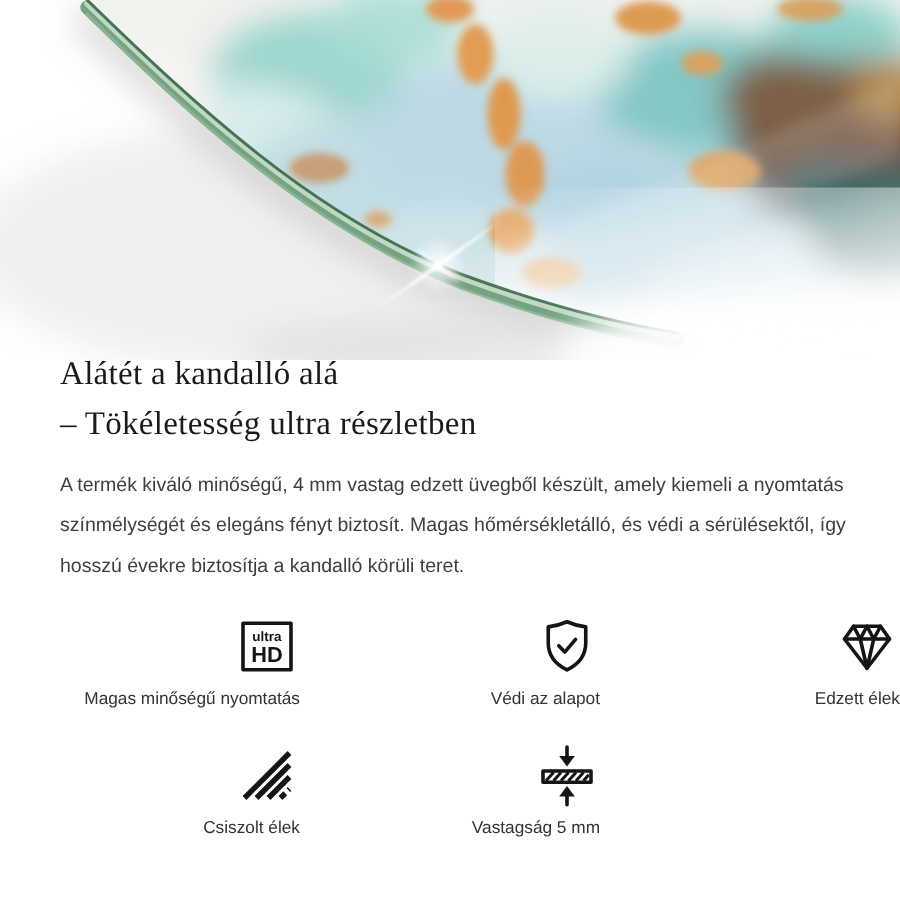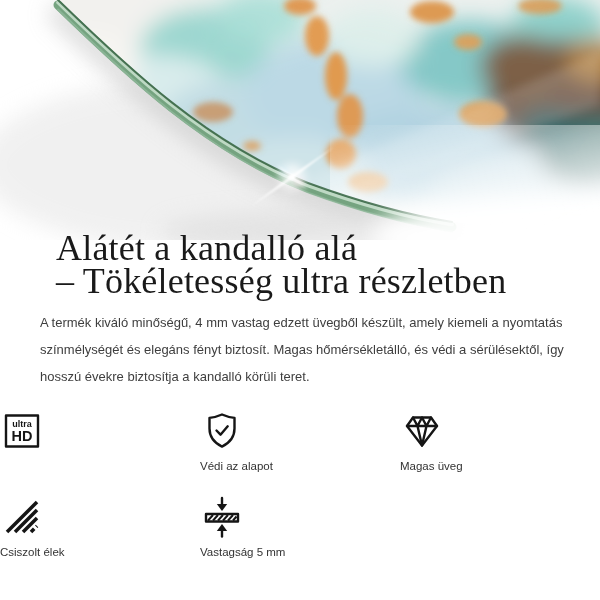--- a/index.html
+++ b/index.html
@@ -5,35 +5,35 @@
   html,body{margin:0;padding:0;background:#fff;}
   .page{
     width:600px;height:600px;background:#ffffff;position:relative;overflow:hidden;
     font-family:"Liberation Sans",sans-serif;
   }
   .hero{display:block;}
   .content{padding:0 34px 0 40px;}
   h1.title{
     font-family:"Liberation Serif",serif;
     font-weight:400;
-    font-size:36px;line-height:33px;
+    font-size:22px;line-height:33px;
     color:#1a1a1a;letter-spacing:.2px;
-    margin:-8px 0 0 16px;
+    margin:-8px 0 0 0;
   }
   .t-line{display:block;}
   .desc{
     margin:11px 0 0 0;
     font-size:13px;line-height:27px;color:#3e3e3e;letter-spacing:0;
   }
   .desc span{display:block;white-space:nowrap;}
   .features{
     display:grid;grid-template-columns:repeat(3,1fr);
     margin-top:17px;row-gap:21px;
   }
-  .feature{display:flex;flex-direction:column;align-items:flex-start;}
+  .feature{display:flex;flex-direction:column;align-items:flex-end;}
   .ficon{height:46px;display:flex;align-items:flex-end;justify-content:center;}
   .ficon svg{display:block;}
   .flabel{margin-top:7px;font-size:11.5px;color:#333;}
   .ic{stroke:#151515;fill:none;stroke-width:2.4;stroke-linecap:round;stroke-linejoin:round;}
   .icf{fill:#151515;stroke:none;}
   .badge-top{font-family:"Liberation Sans",sans-serif;font-weight:bold;font-size:9px;fill:#151515;}
   .badge-bottom{font-family:"Liberation Sans",sans-serif;font-weight:bold;font-size:14.5px;fill:#151515;}
 </style>
 </head>
 <body>
@@ -147,40 +147,41 @@
 
 
     <div class="feature">
       <div class="ficon">
         <svg width="44" height="44" viewBox="0 0 44 44">
           <rect class="ic" x="6" y="6.5" width="32" height="31" stroke-width="2.8"></rect>
           <text class="badge-top" x="22" y="18" text-anchor="middle">ultra</text>
           <text class="badge-bottom" x="22" y="32" text-anchor="middle">HD</text>
         </svg>
       </div>
+      <div class="flabel">Magas minőségű nyomtatás</div>
     </div>
 
     <div class="feature">
       <div class="ficon">
         <svg width="44" height="44" viewBox="0 0 44 44">
           <path class="ic" d="M22,5.5 C25.8,7.2 30,8.4 34.5,8.9 V19.5 C34.5,28 29.6,33.9 22,37.6 C14.4,33.9 9.5,28 9.5,19.5 V8.9 C14,8.4 18.2,7.2 22,5.5 Z"></path>
           <path class="ic" d="M16.5,21.5 l4,4.2 7.2,-8.4"></path>
         </svg>
       </div>
       <div class="flabel">Védi az alapot</div>
     </div>
 
     <div class="feature">
       <div class="ficon">
         <svg width="44" height="44" viewBox="0 0 44 44">
           <path class="ic" stroke-width="2.2" d="M13,8.5 H31 L37,17 L22,36.5 L7,17 Z"></path>
           <path class="ic" stroke-width="1.9" d="M7,17 H37 M22,8.5 L17.5,17 L22,36.5 L26.5,17 Z M13,8.5 L17.5,17 M31,8.5 L26.5,17"></path>
         </svg>
       </div>
-      <div class="flabel">Magas üveg</div>
+      <div class="flabel">Edzett élek</div>
     </div>
 
     <div class="feature">
       <div class="ficon">
         <svg width="44" height="44" viewBox="0 0 44 44">
           <g stroke="#151515" stroke-width="3.6" fill="none">
             <line x1="7" y1="37" x2="37" y2="7"></line>
             <line x1="15" y1="37" x2="37" y2="15"></line>
             <line x1="23" y1="37" x2="37" y2="23"></line>
             <line x1="31" y1="37" x2="37" y2="31" stroke-dasharray="4.5 3"></line>

